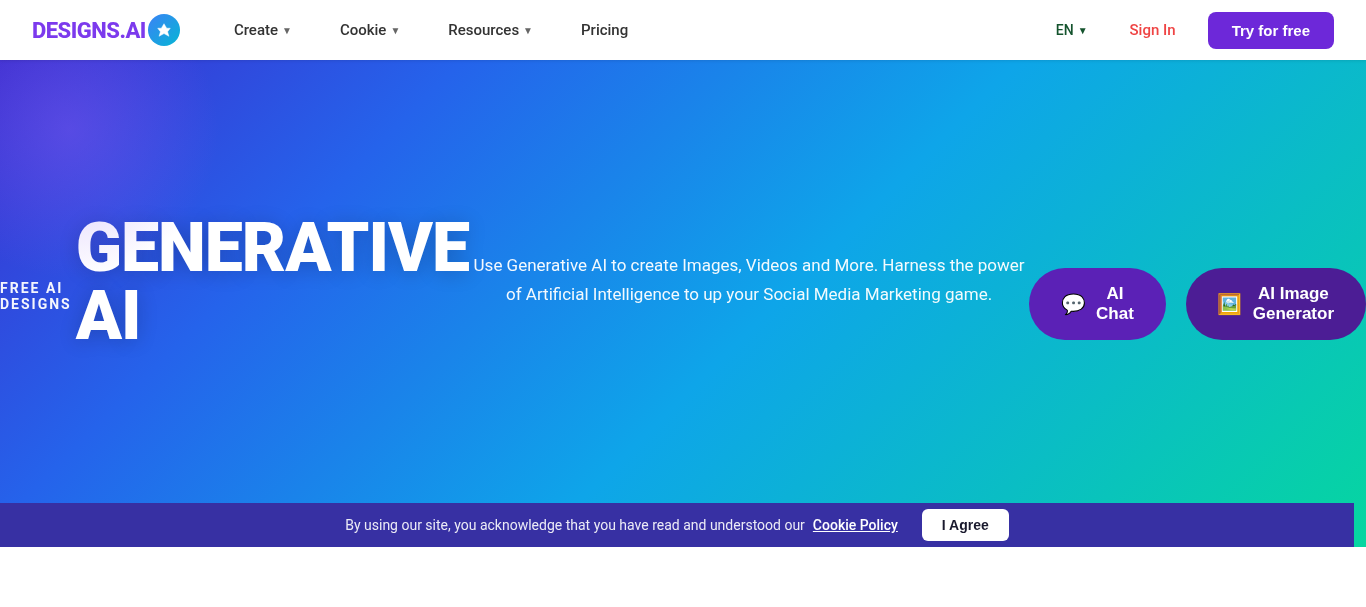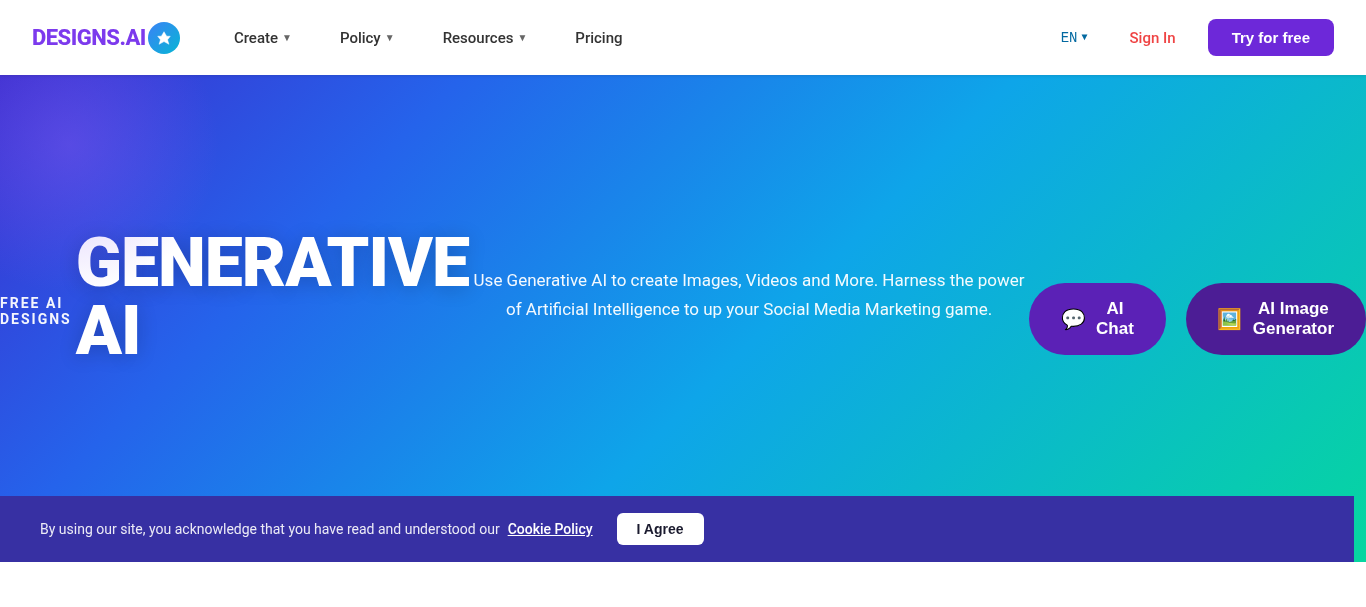--- a/index.html
+++ b/index.html
@@ -12,21 +12,21 @@
       font-family: -apple-system, BlinkMacSystemFont, 'Segoe UI', Roboto, Arial, sans-serif;
       width: 1366px;
       height: 607px;
       overflow: hidden;
       position: relative;
     }
 
     
     .navbar {
       background: #ffffff;
-      height: 75px;
+      height: 60px;
       display: flex;
       align-items: center;
       padding: 0 32px;
       position: relative;
       z-index: 10;
       box-shadow: 0 1px 3px rgba(0,0,0,0.1);
     }
 
     .logo {
       display: flex;
@@ -92,24 +92,23 @@
       align-items: center;
       gap: 16px;
     }
 
     .lang-selector {
       display: flex;
       align-items: center;
       gap: 4px;
       font-size: 14px;
       font-weight: 500;
-      color: #0369a1;
+      color: #14532d;
       cursor: pointer;
       padding: 6px 10px;
-      font-family: Liberation Mono, monospace;
     }
 
     .sign-in-btn {
       font-size: 15px;
       font-weight: 500;
       color: #ef4444;
       cursor: pointer;
       padding: 8px 16px;
     }
 
@@ -210,24 +209,24 @@
       font-size: 20px;
     }
 
     
     .cookie-banner {
       position: absolute;
       bottom: 0;
       left: 0;
       right: 12px;
       background: #3730a3;
-      height: 66px;
-      display: flex;
-      align-items: center;
-      justify-content: flex-start;
+      height: 44px;
+      display: flex;
+      align-items: center;
+      justify-content: center;
       gap: 8px;
       z-index: 20;
       padding: 0 40px;
     }
 
     .cookie-text {
       font-size: 14px;
       color: rgba(255,255,255,0.9);
     }
 
@@ -265,21 +264,21 @@
       </svg>
     </div>
   </a>
 
   <div class="nav-links">
     <div class="nav-item">
       <span>Create</span>
       <span class="chevron">▼</span>
     </div>
     <div class="nav-item">
-      <span>Policy</span>
+      <span>Cookie</span>
       <span class="chevron">▼</span>
     </div>
     <div class="nav-item">
       <span>Resources</span>
       <span class="chevron">▼</span>
     </div>
     <div class="nav-item">
       <span>Pricing</span>
     </div>
   </div>

